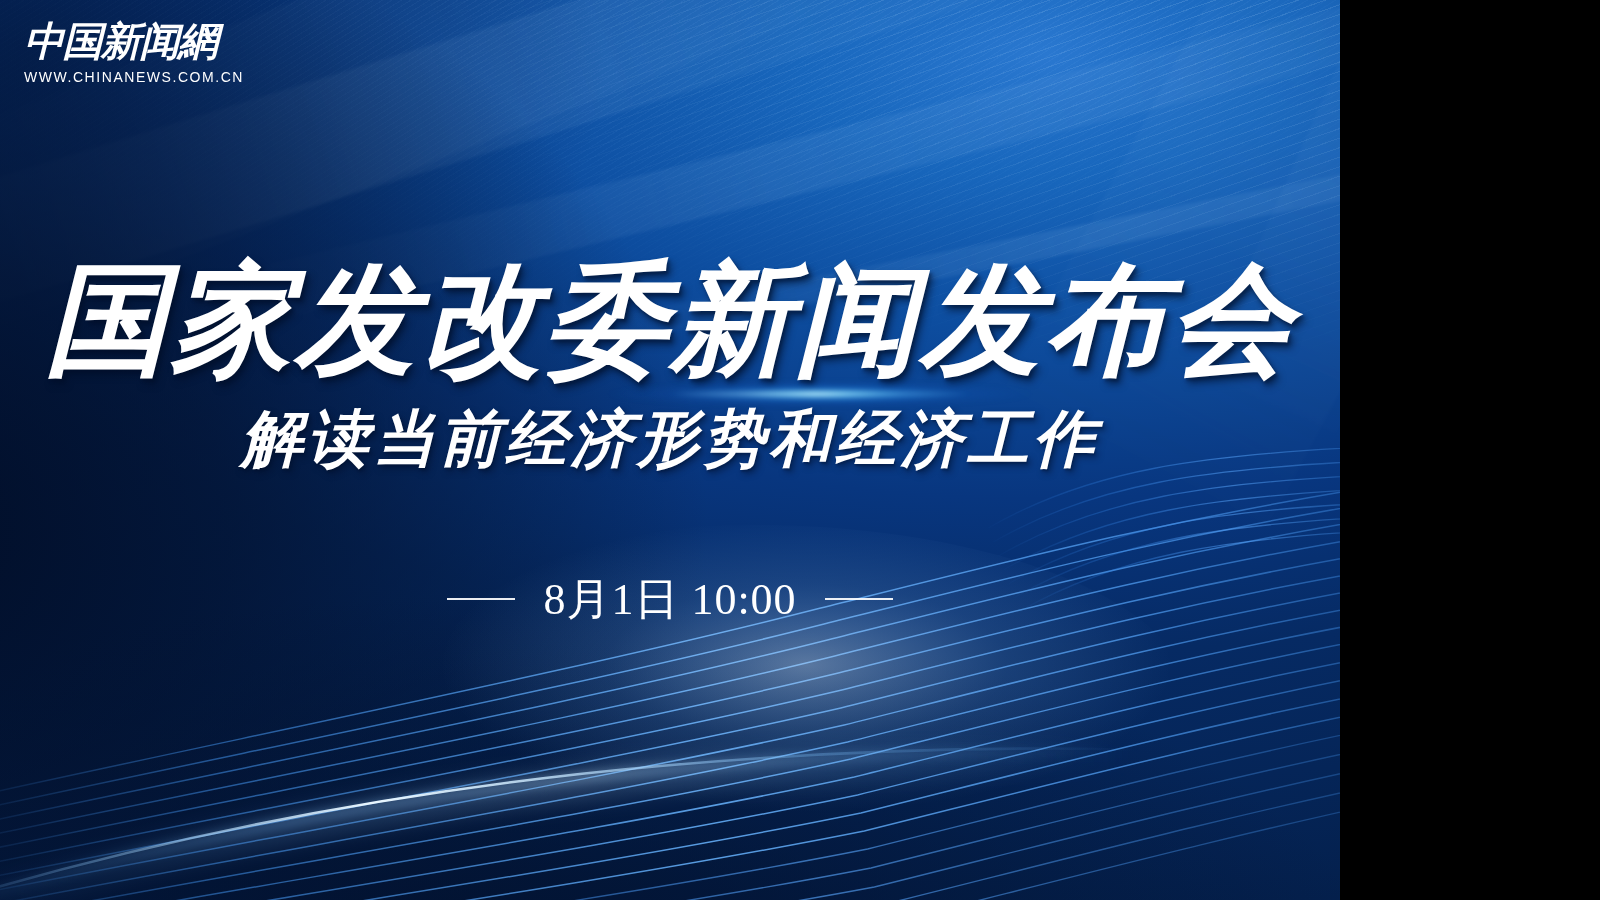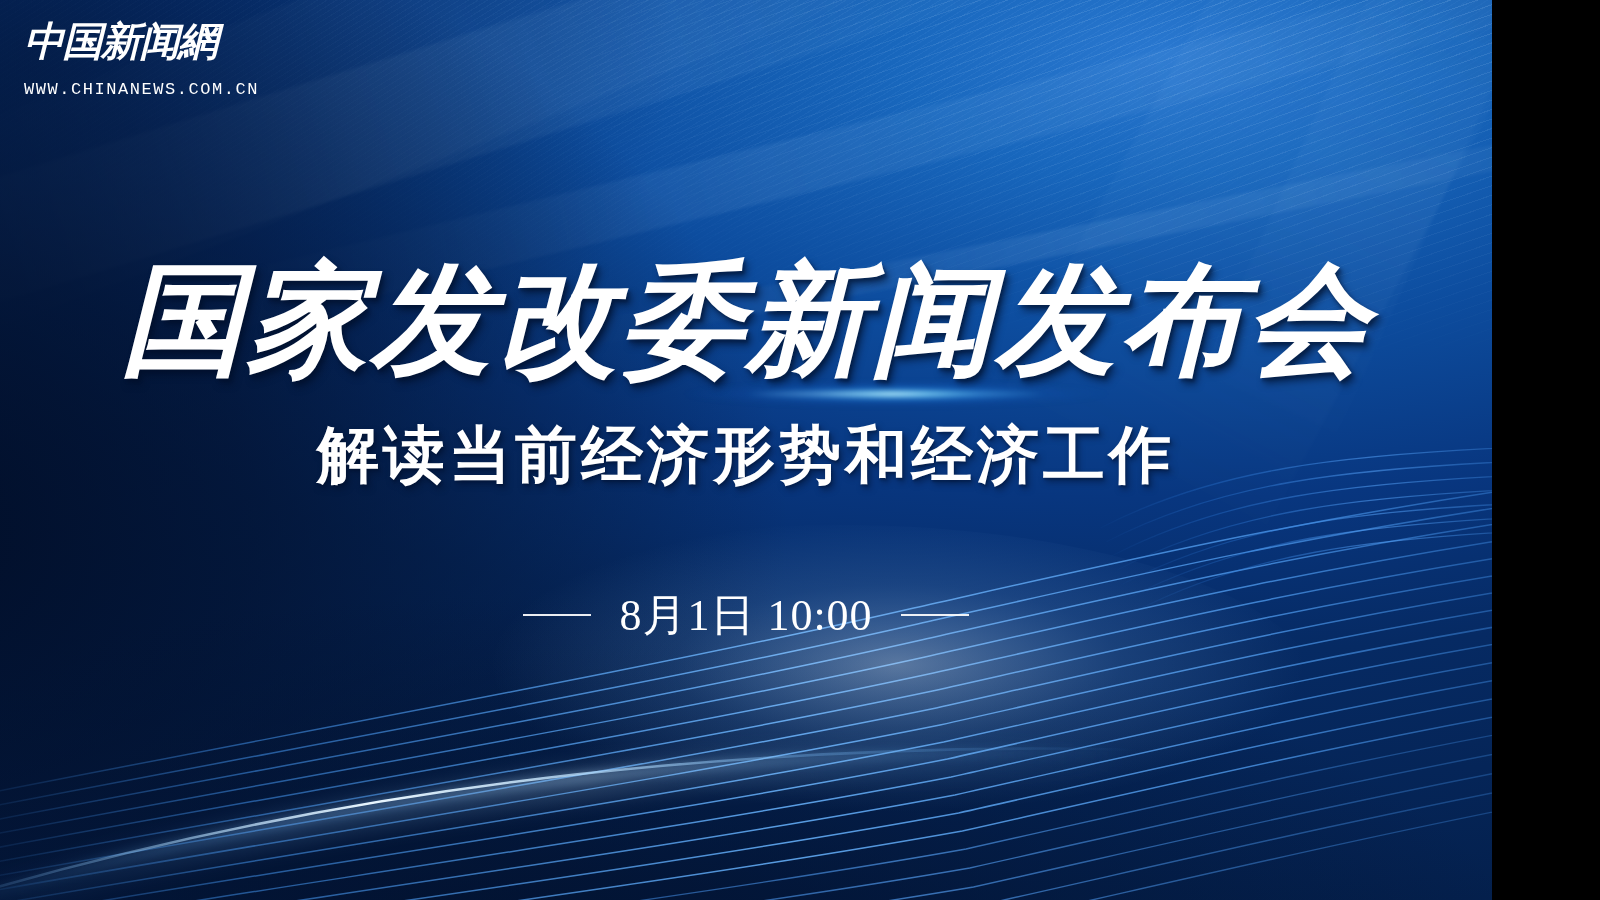--- a/index.html
+++ b/index.html
@@ -2,21 +2,21 @@
 <html><head>
 <meta charset="utf-8">
 <style>
   html, body {
     margin: 0;
     padding: 0;
     background: #000;
   }
   #poster {
     position: relative;
-    width: 1492px;
+    width: 1340px;
     height: 900px;
     overflow: hidden;
     font-family: "Liberation Sans", sans-serif;
     background: #a21caf;
     user-select: none;
   }
 
   
   .bg-layer {
     position: absolute;
@@ -112,27 +112,27 @@
     left: 24px;
     top: 14px;
     width: 200px;
   }
   .logo-cn {
     display: block;
     height: 52px;
   }
   .logo-url {
     display: block;
-    margin-top: 14px;
+    margin-top: 3px;
     color: #ffffff;
-    font-size: 17px;
+    font-size: 14px;
     letter-spacing: 1.55px;
     font-weight: 500;
     white-space: nowrap;
-    font-family: Liberation Mono, monospace;
+    font-family: Liberation Sans, sans-serif;
   }
 
   
   .content {
     position: absolute;
     left: 0; right: 0;
     top: 252px;
     text-align: center;
   }
 
@@ -170,25 +170,26 @@
     content: "";
     position: absolute;
     left: 50%; top: 50%;
     width: 300px; height: 3px;
     transform: translate(-50%, -50%);
     background: linear-gradient(90deg, rgba(120,215,255,0) 0%, rgba(205,248,255,0.95) 48%, rgba(150,230,255,0.5) 70%, rgba(120,215,255,0) 100%);
     filter: blur(1px);
   }
 
   .subtitle {
-    margin-top: 30px;
+    margin-top: 14px;
     color: #ffffff;
     font-family: "Liberation Sans", "DejaVu Sans", sans-serif;
     font-size: 62px;
     font-weight: bold;
+    font-style: italic;
     letter-spacing: 4px;
     line-height: 1.15;
     white-space: nowrap;
     text-shadow:
       3px 4px 6px rgba(2, 14, 40, 0.50),
       1px 2px 2px rgba(2, 14, 40, 0.35);
   }
 
   .datetime-row {
     margin-top: 96px;

